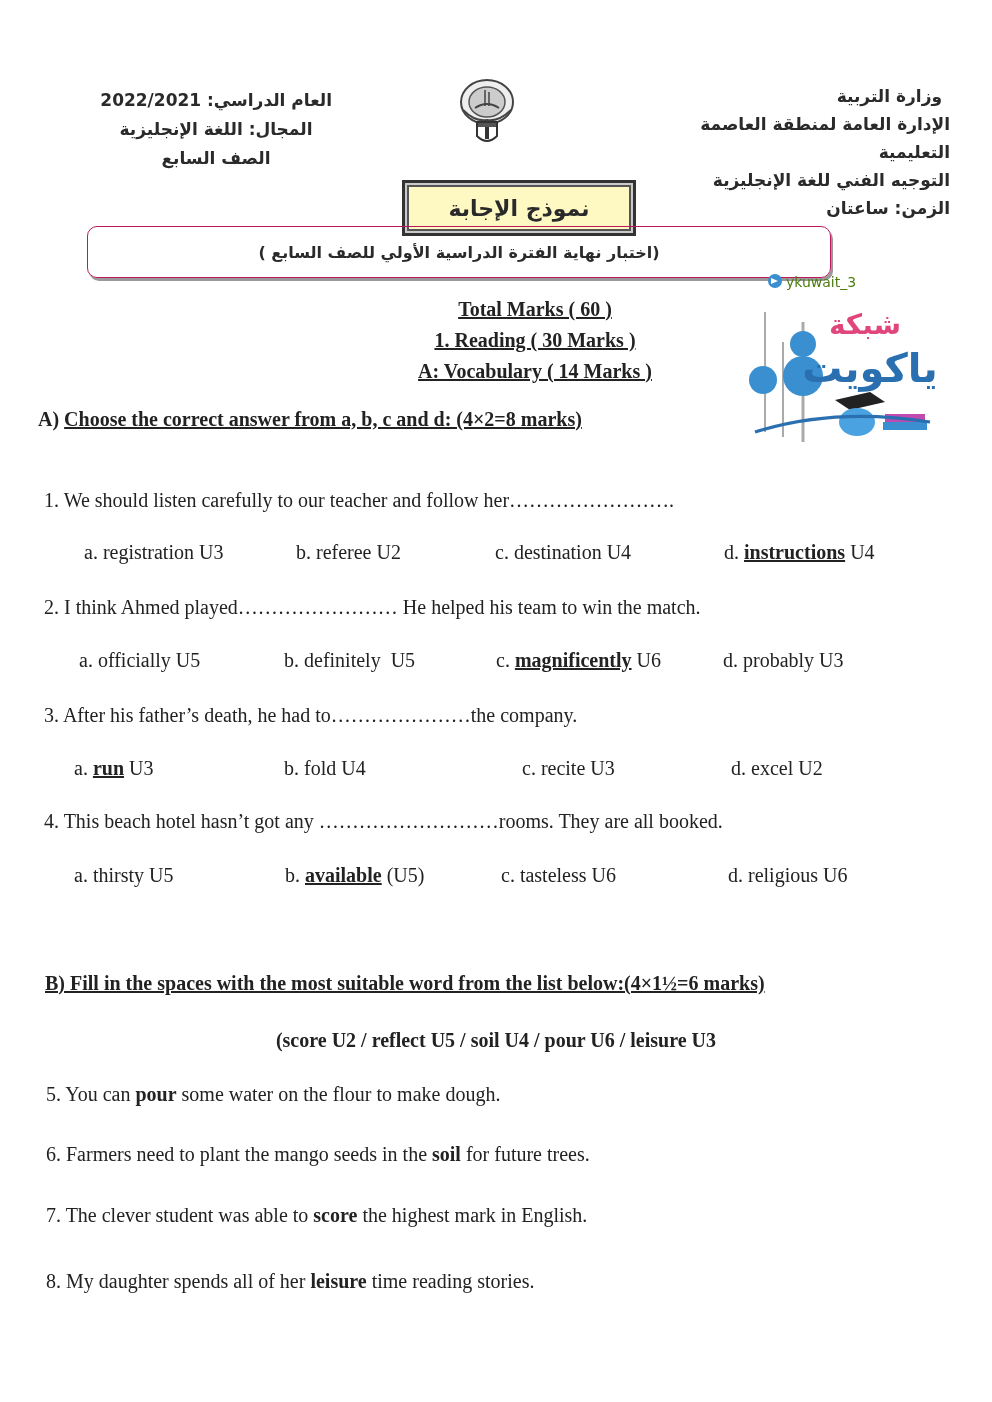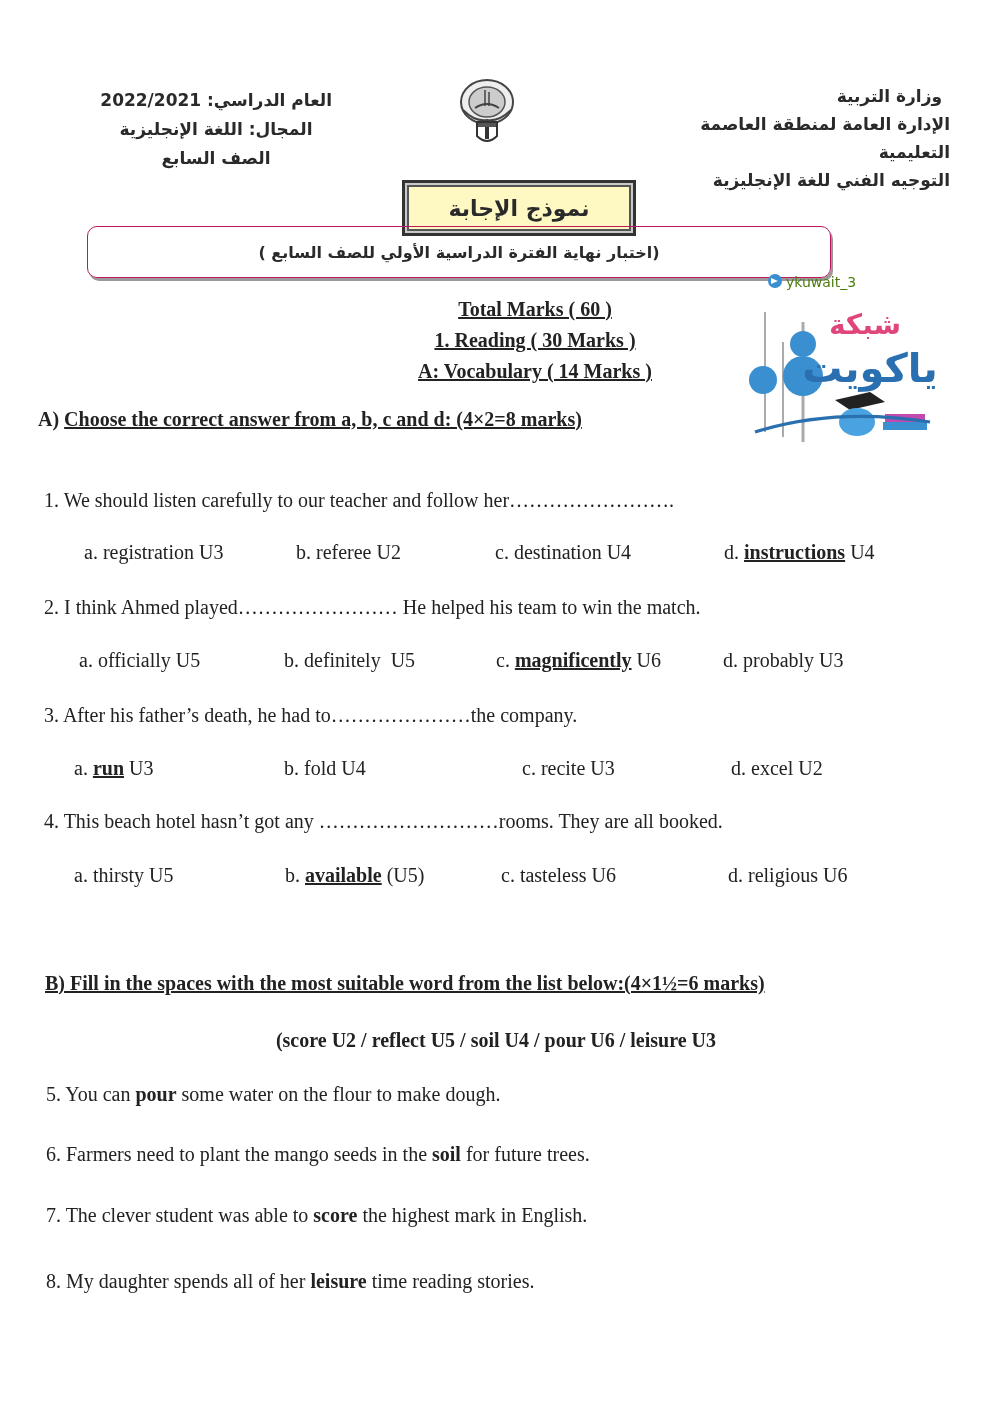--- a/index.html
+++ b/index.html
@@ -48,20 +48,21 @@
 <div class="abs ar hdr-left">
   <div>العام الدراسي: 2022/2021</div>
   <div>المجال: اللغة الإنجليزية</div>
   <div>الصف السابع</div>
 </div>
 
 <div class="abs ar hdr-right">
   <div>وزارة التربية</div>
   <div>الإدارة العامة لمنطقة العاصمة التعليمية</div>
   <div>التوجيه الفني للغة الإنجليزية</div>
+  <div>الزمن: ساعتان</div>
 </div>
 
 <div class="abs emblem">
   <svg width="64" height="70" viewBox="0 0 64 70">
     <ellipse cx="32" cy="24" rx="26" ry="22" fill="#eee" stroke="#444" stroke-width="2"></ellipse>
     <ellipse cx="32" cy="24" rx="18" ry="15" fill="#ccc" stroke="#555" stroke-width="1.5"></ellipse>
     <path d="M20 30 Q32 22 44 30" stroke="#444" stroke-width="2" fill="none"></path>
     <path d="M30 12 L30 28 M34 14 L34 28" stroke="#444" stroke-width="1.5"></path>
     <path d="M8 32 Q20 44 32 42 Q44 44 56 32" stroke="#444" stroke-width="2" fill="none"></path>
     <path d="M22 44 L42 44 L42 58 Q32 68 22 58 Z" fill="#fff" stroke="#333" stroke-width="2"></path>

